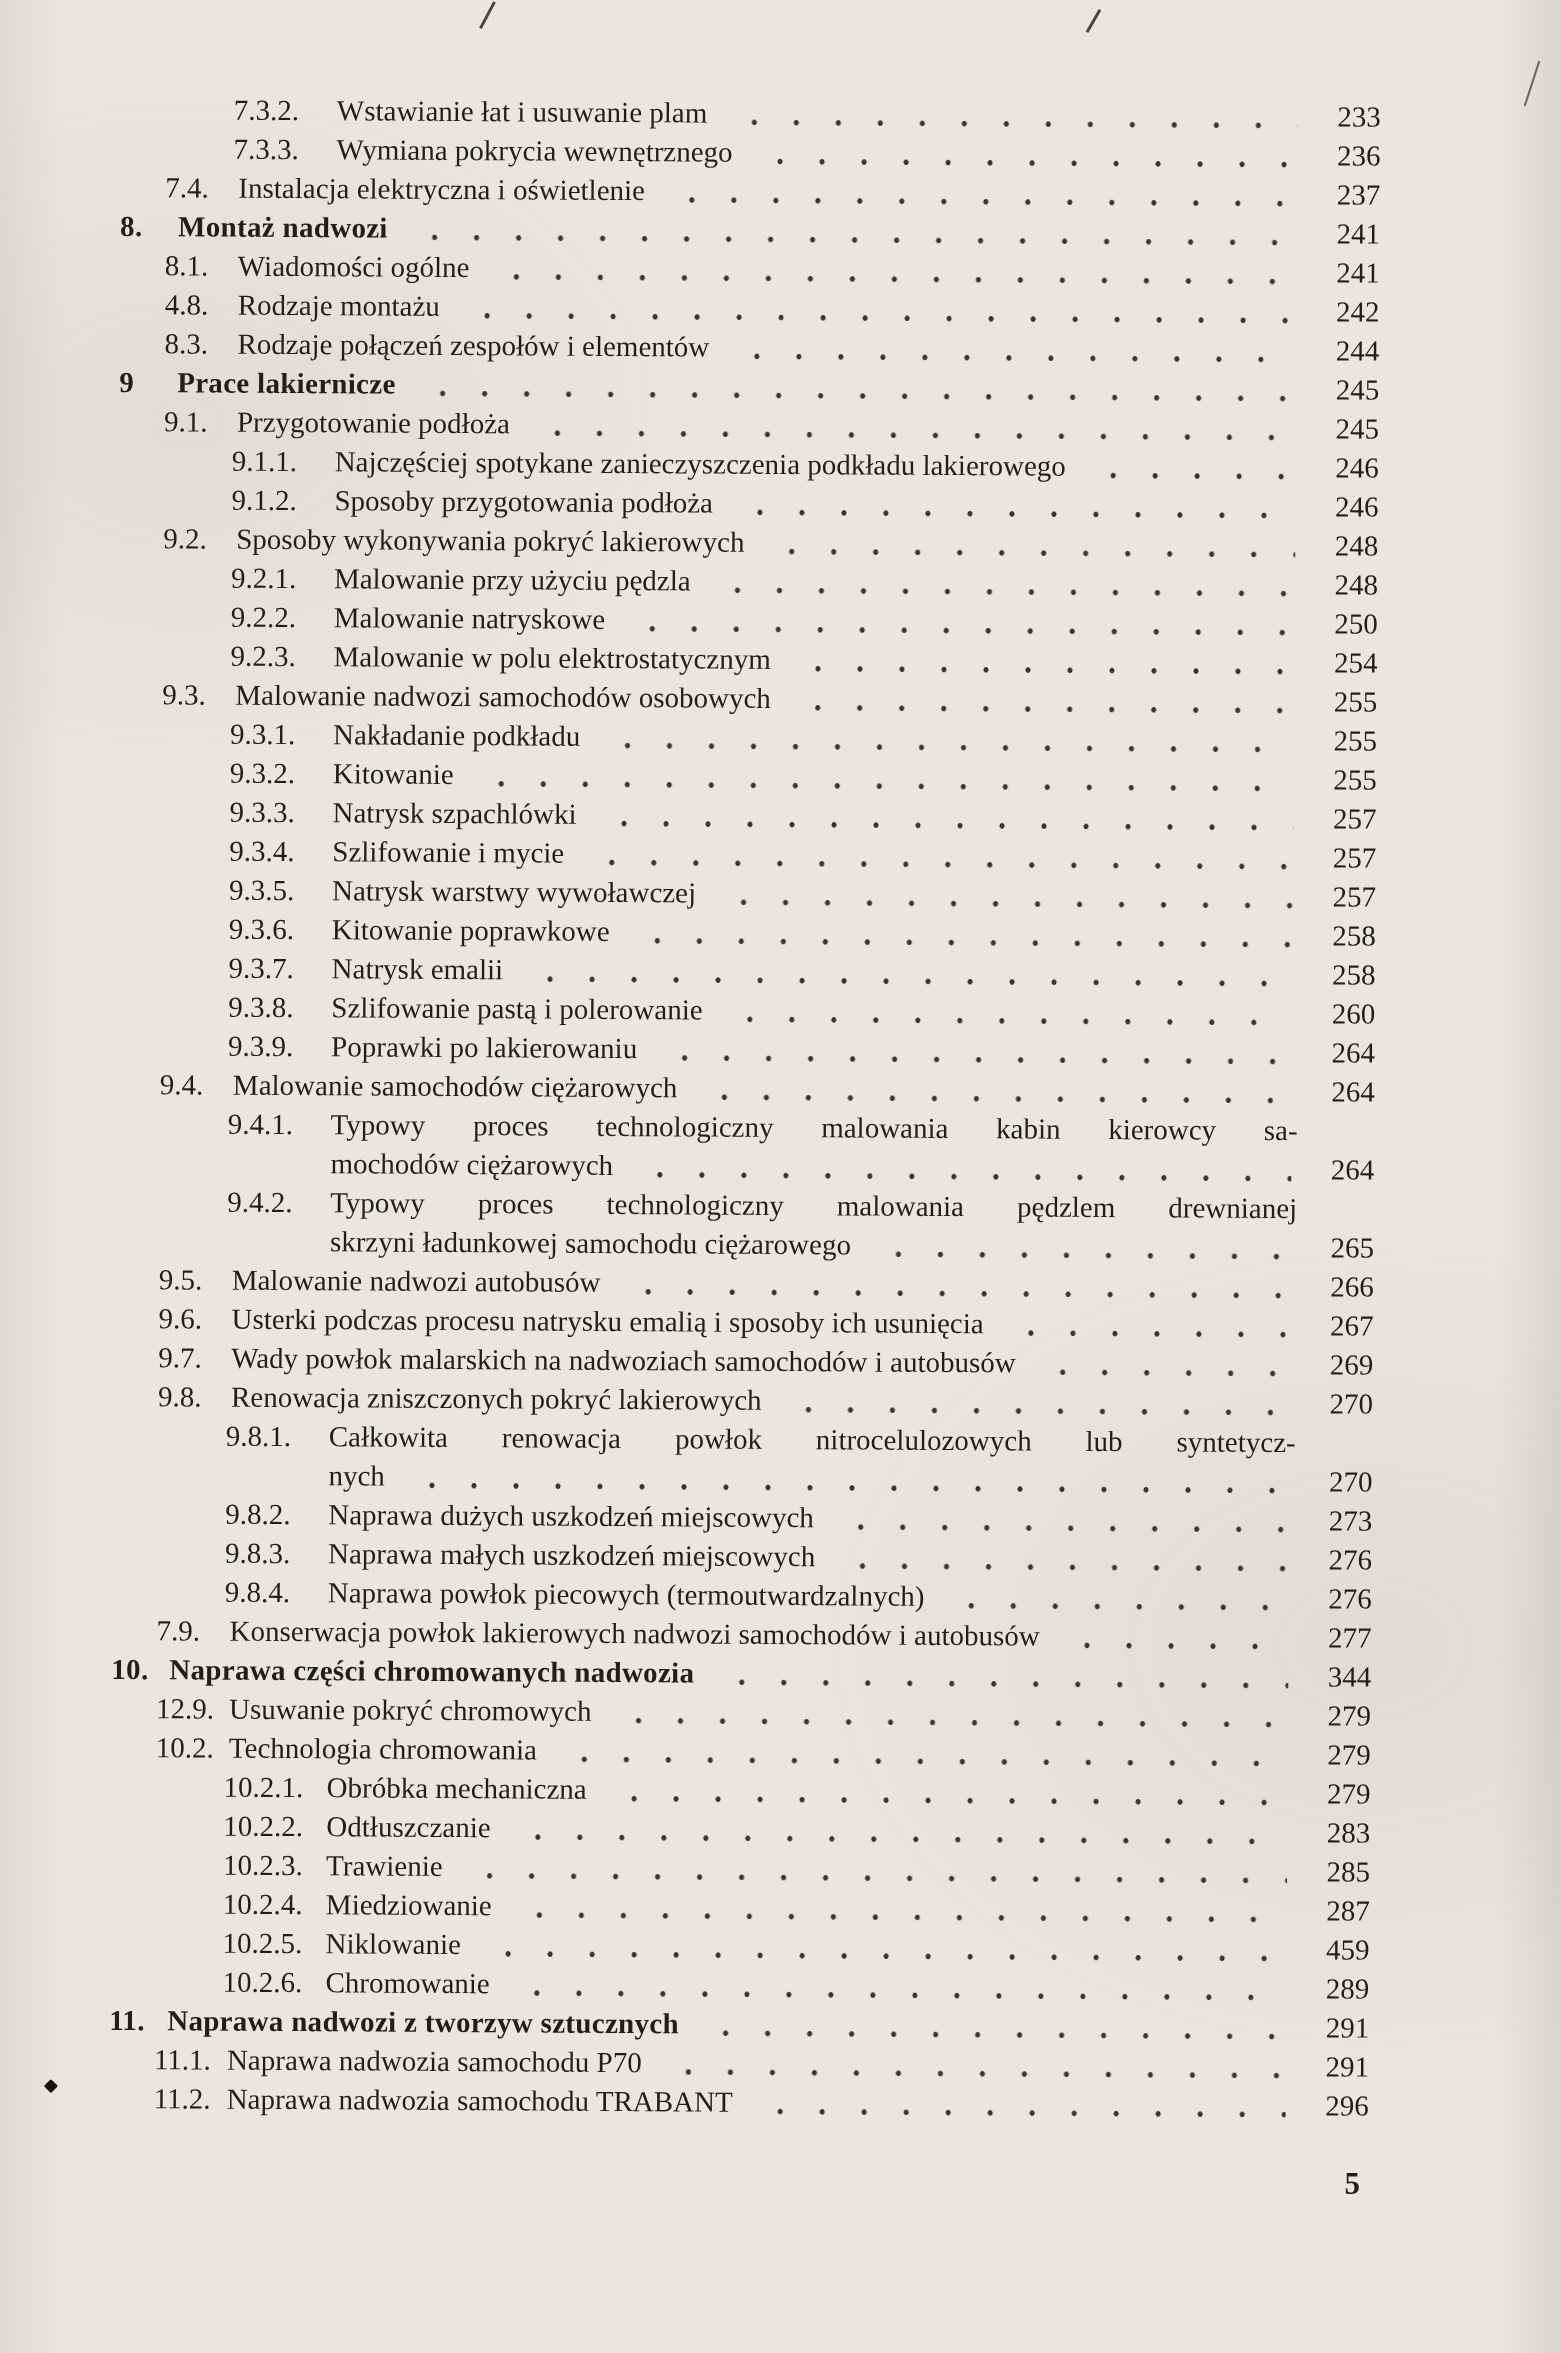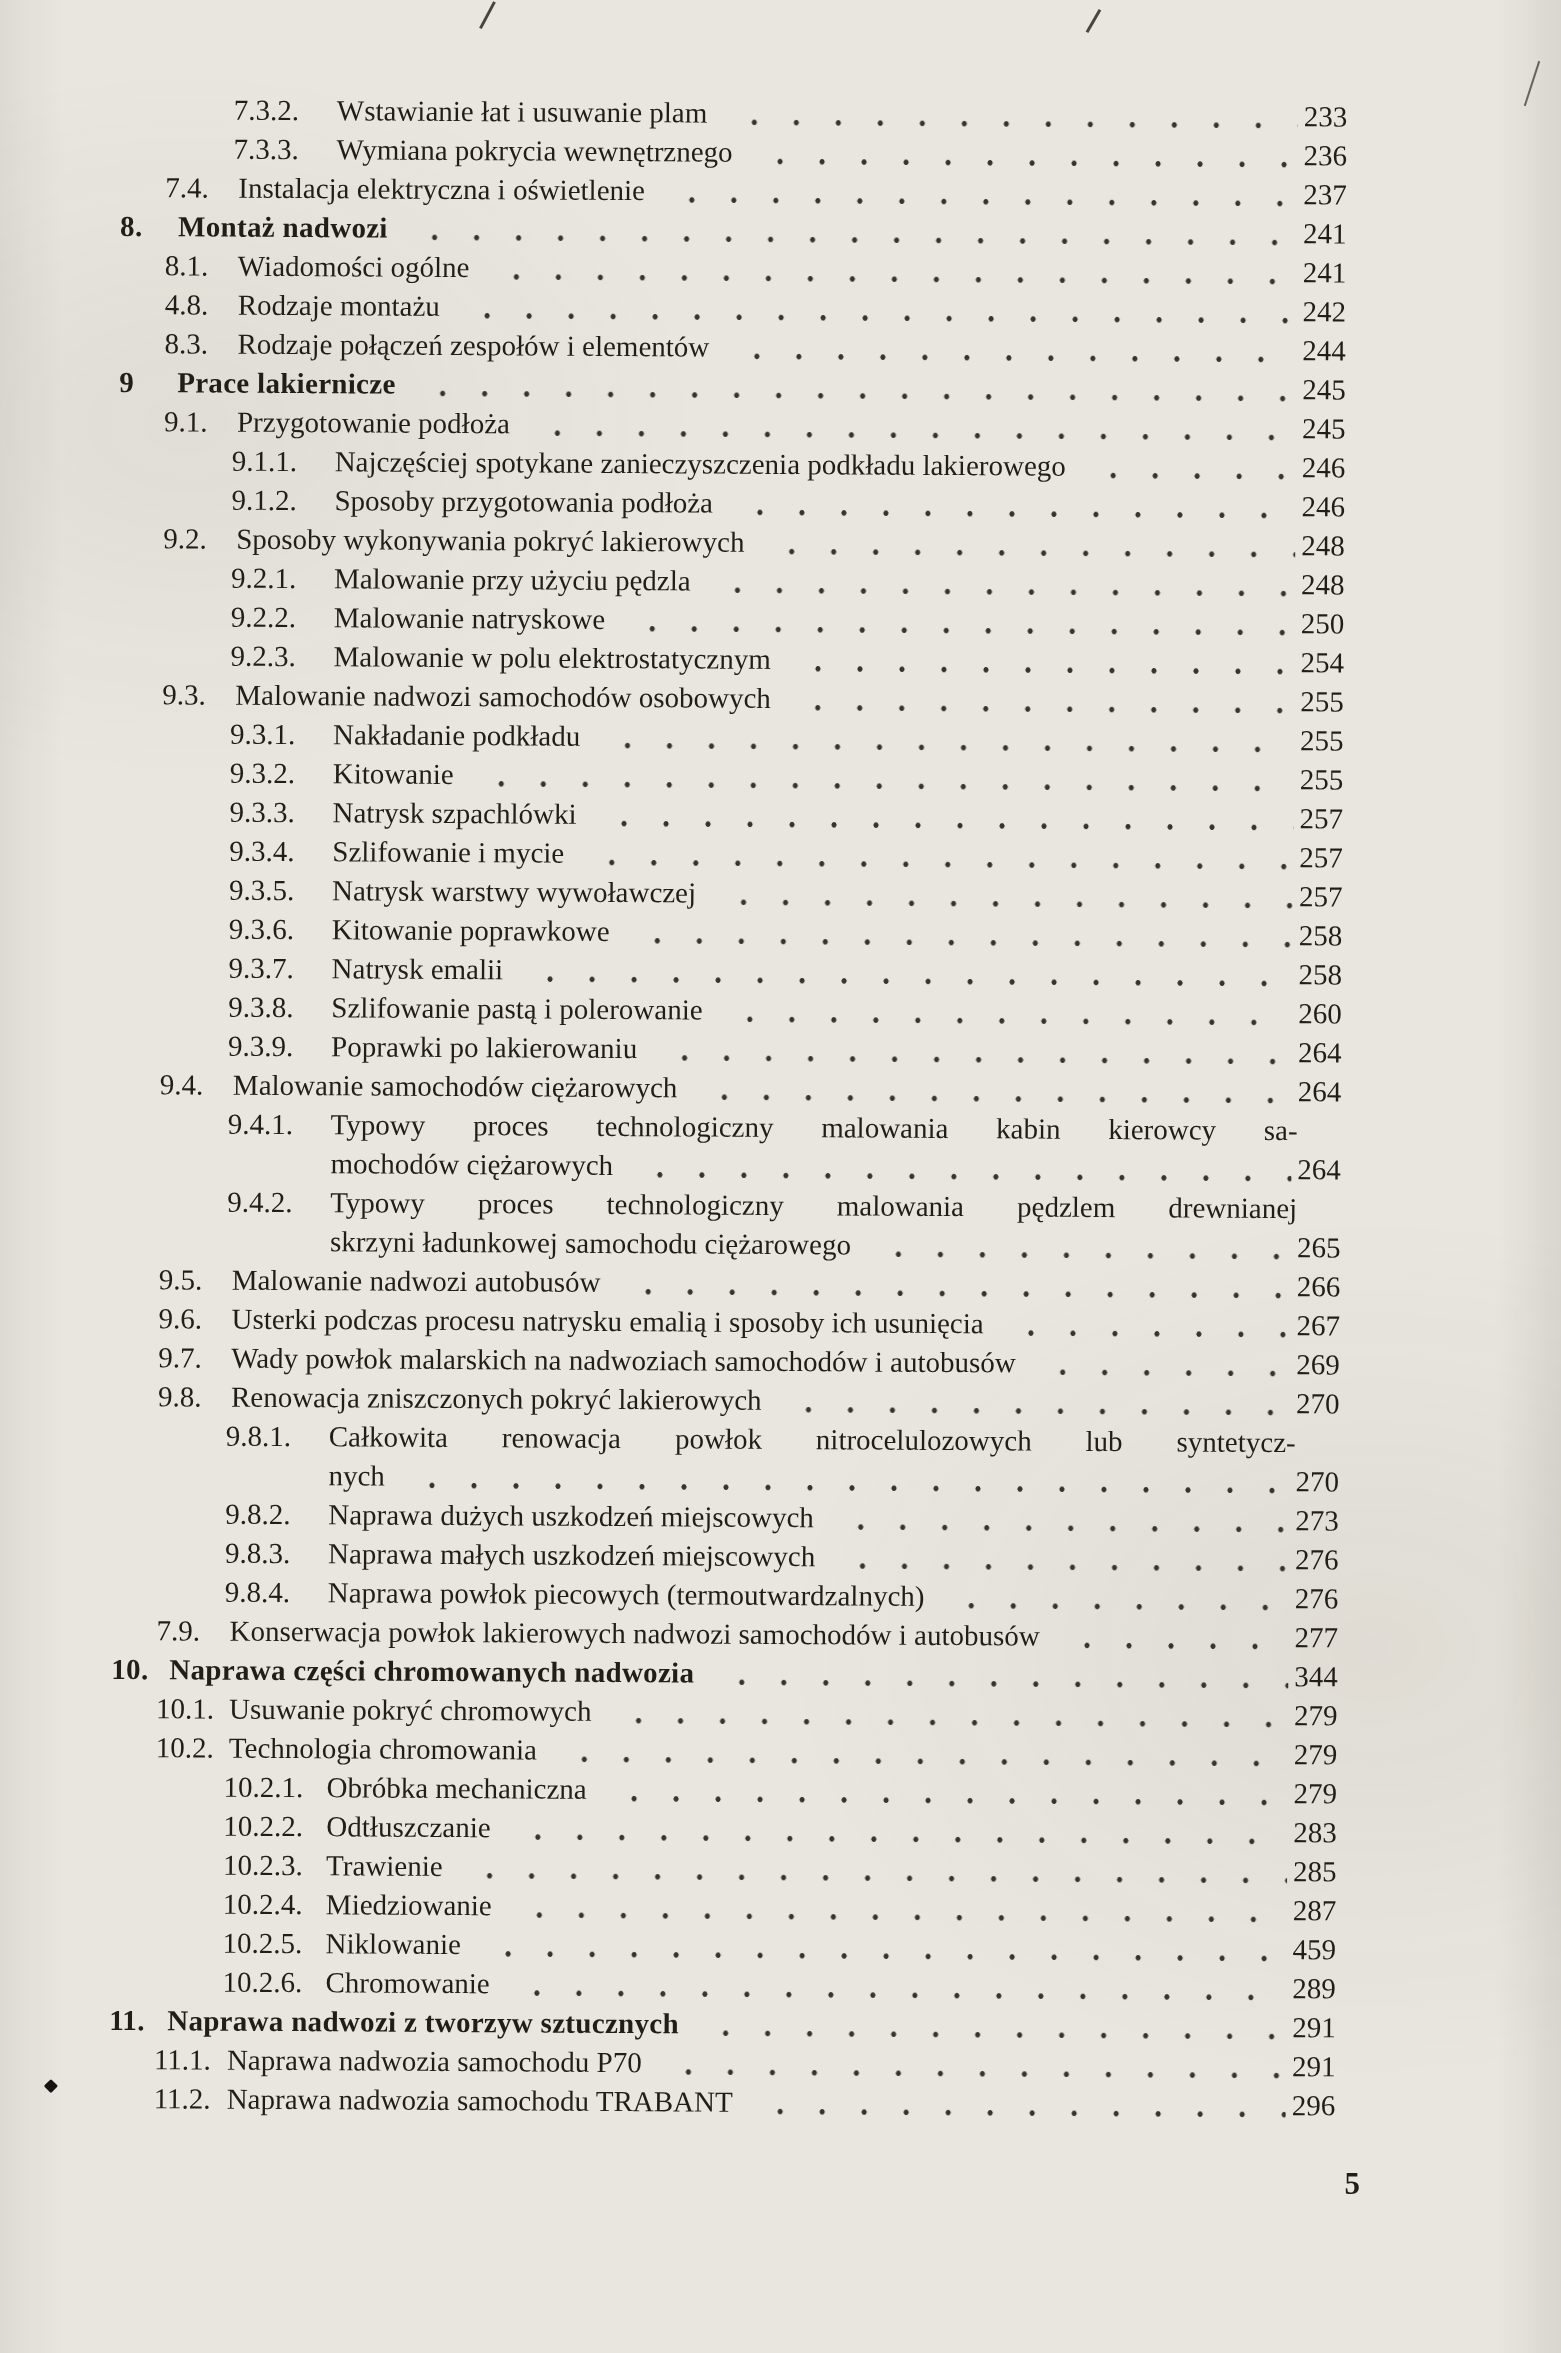--- a/index.html
+++ b/index.html
@@ -49,21 +49,21 @@
     min-width: 15.7px;
     align-self: flex-end;
     height: 10.5px;
     margin: 0 6.5px 5.2px 15.7px;
     background-image: radial-gradient(circle, #38332c 2.2px, rgba(0,0,0,0) 2.9px);
     background-size: 42px 10.5px;
     background-repeat: repeat-x;
     background-position: 10.5px center;
   }
 
-  .page { flex: none; width: 77px; }
+  .page { flex: none; width: 77px; text-align: right; }
 
   .fill .title { flex: 1 1 auto; white-space: normal; text-align: justify; text-align-last: justify; }
 
   .footer-page {
     position: absolute;
     top: 2166px;
     left: 121px;
     width: 1260px;
     padding-right: 21px;
     text-align: right;
@@ -326,21 +326,21 @@
     <span class="leader"></span>
     <span class="page">277</span>
   </div>
     <div class="row lvl-0 bold">
     <span class="num">10.</span>
     <span class="title">Naprawa części chromowanych nadwozia</span>
     <span class="leader"></span>
     <span class="page">344</span>
   </div>
     <div class="row lvl-1">
-    <span class="num">10.1.</span>
+    <span class="num">12.9.</span>
     <span class="title">Usuwanie pokryć chromowych</span>
     <span class="leader"></span>
     <span class="page">279</span>
   </div>
     <div class="row lvl-1">
     <span class="num">10.2.</span>
     <span class="title">Technologia chromowania</span>
     <span class="leader"></span>
     <span class="page">279</span>
   </div>

